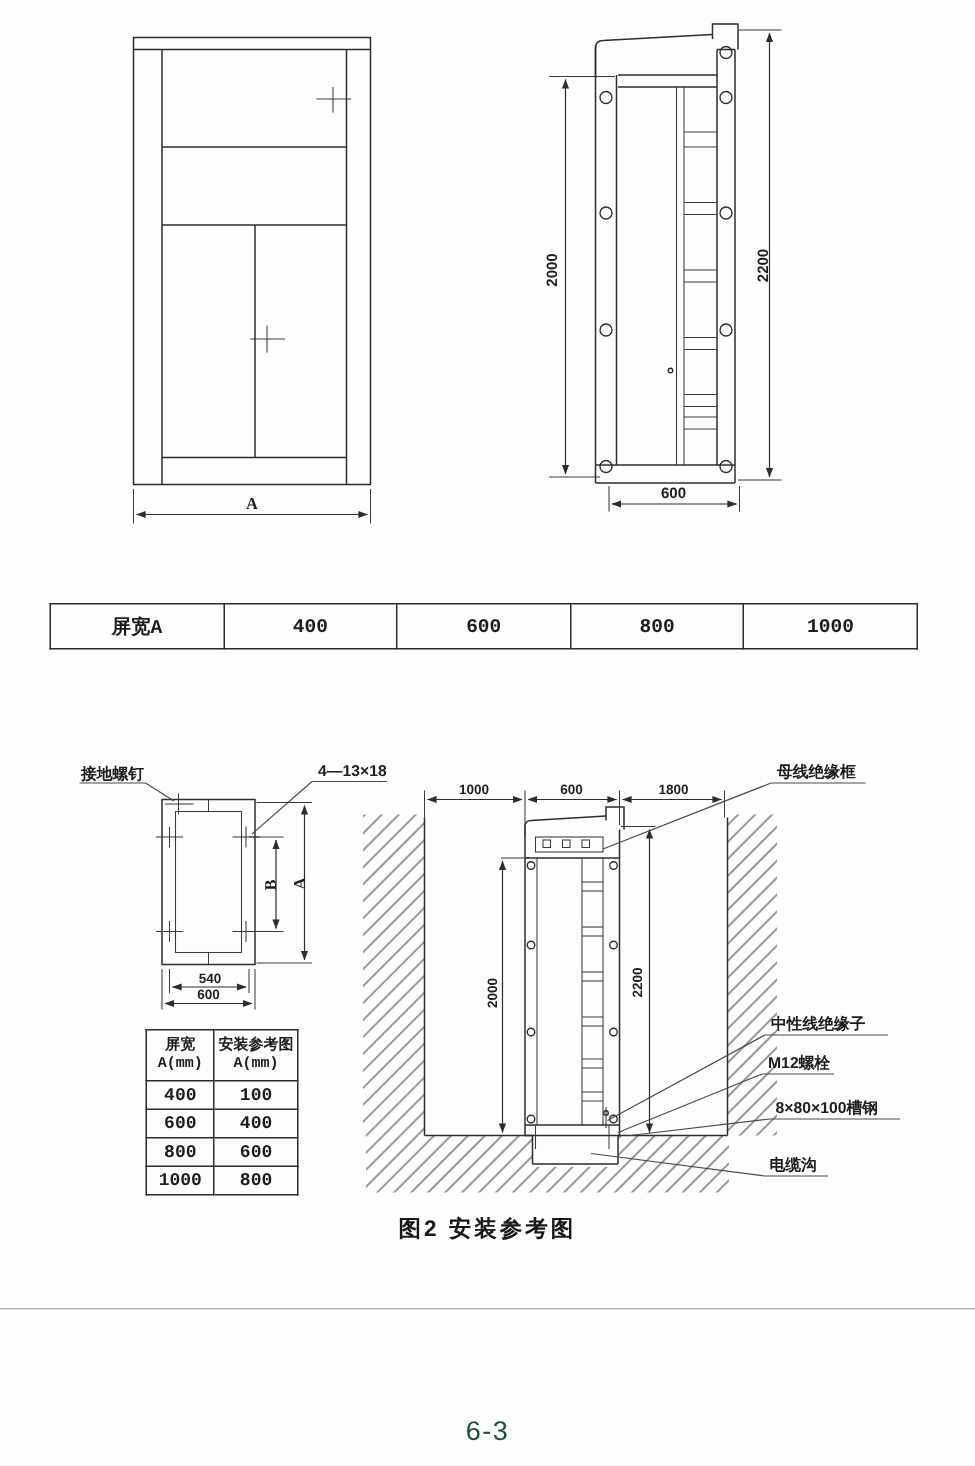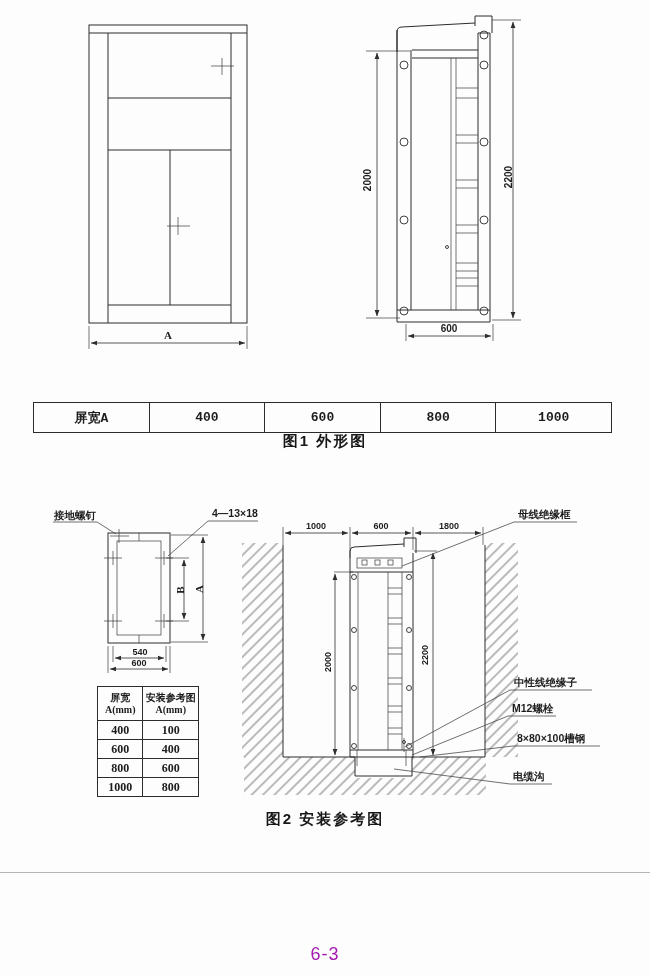--- a/index.html
+++ b/index.html
@@ -22,37 +22,37 @@
 
   table{border-collapse:collapse;table-layout:fixed;}
   .t1{
     position:absolute;left:33px;top:381px;width:579px;
     font-family:Liberation Mono, monospace;
     font-size:13px;font-weight:bold;margin-top:21px;
   }
   .t1 td{border:1.4px solid #2b2b2b;text-align:center;height:29px;padding:0;}
   .t2{
     position:absolute;left:97px;top:686px;width:102px;
-    font-family:Liberation Serif, serif;
+    font-family:Liberation Mono, monospace;
     font-size:12px;font-weight:bold;
   }
   .t2 th,.t2 td{border:1.4px solid #2b2b2b;text-align:center;padding:0;}
   .t2 th{height:33px;font-size:10px;line-height:1.15;font-weight:bold;}
   .t2 td{height:18px;}
   .caption{
     position:absolute;left:0;width:650px;text-align:center;
     font-size:15px;font-weight:bold;letter-spacing:2px;color:#181818;
     font-family:"Liberation Sans","DejaVu Sans",sans-serif;
   }
   #caption1{top:432px;}
   #caption2{top:810px;}
   .footer-rule{position:absolute;left:0;top:872px;width:650px;border-top:1px solid #b5b5b5;}
   .page-number{
     position:absolute;left:0;top:944px;width:650px;text-align:center;
-    font-size:18px;letter-spacing:1px;color:#a21caf;
+    font-size:18px;letter-spacing:1px;color:#14532d;
     font-family:"Liberation Sans","DejaVu Sans",sans-serif;
   }
 </style>
 </head>
 <body>
 
 <div class="page">
 
   <svg style="top:0" width="650" height="375" viewBox="0 0 650 375">
     <defs>
@@ -166,21 +166,20 @@
         <tr>
       <td>屏宽A</td>
       <td>400</td>
       <td>600</td>
       <td>800</td>
       <td>1000</td>
     </tr>
   </tbody>
     </table>
 
-  <div class="caption" id="caption1">图1  外形图</div>
 
   <svg style="top:495px" width="650" height="330" viewBox="0 495 650 330">
     <defs>
       <marker id="aw2" viewBox="0 0 8 8" refX="7.6" refY="4" markerWidth="8" markerHeight="8" orient="auto-start-reverse">
         <path d="M0,1 L8,4 L0,7 z" fill="#2d2d2d"></path>
       </marker>
       <pattern id="hatch" width="8" height="8" patternUnits="userSpaceOnUse" patternTransform="rotate(45)">
         <line x1="4" y1="0" x2="4" y2="8" stroke="#555" stroke-width="0.8"></line>
       </pattern>
     </defs>

